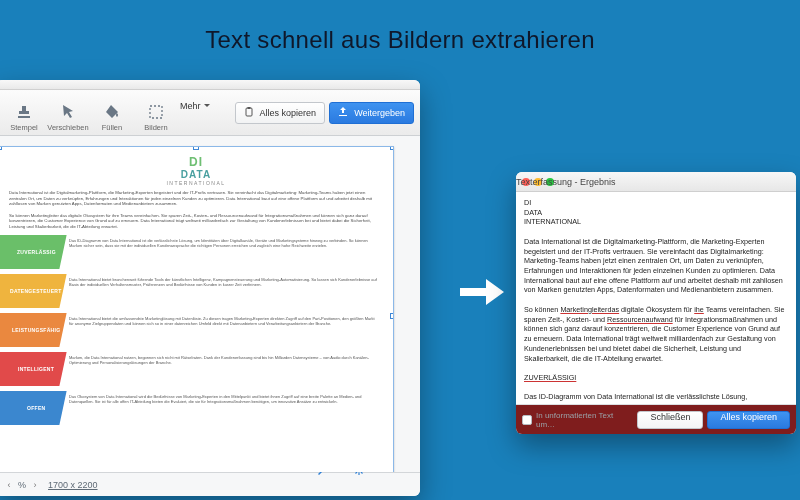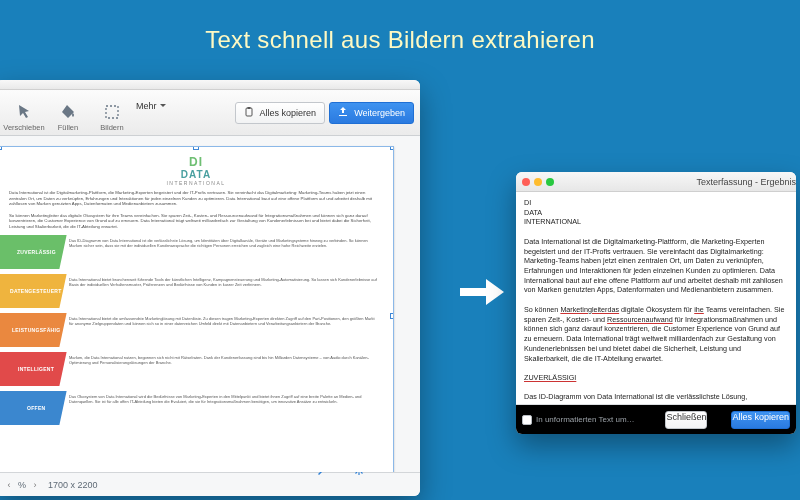--- a/index.html
+++ b/index.html
@@ -5,21 +5,21 @@
   * { margin: 0; padding: 0; box-sizing: border-box; }
   body {
     width: 800px; height: 500px;
     background: #1980bb;
     font-family: -apple-system, "Helvetica Neue", Arial, sans-serif;
     overflow: hidden;
     position: relative;
   }
   .headline {
     text-align: center;
-    color: #fef9c3;
+    color: #0f172a;
     font-size: 24px;
     font-weight: 300;
     padding-top: 26px;
     letter-spacing: .3px;
   }
   .arrow {
     position: absolute;
     left: 460px; top: 275px;
     color: #fff;
   }
@@ -102,21 +102,21 @@
   .c-green{background:#6abf69}.c-yellow{background:#efb43e}.c-orange{background:#ea883f}.c-red{background:#e14a4a}.c-blue{background:#3b87cf}
 
   .editor-status {
     height:24px; border-top:1px solid #d3d6d9;
     background:#f6f7f8;
     display:flex; align-items:center; font-size:9px; color:#5f6b76;
     padding:0 8px;
   }
   .zoom { display:flex; align-items:center; gap:4px; }
   .zoom .stepper{ width:10px; text-align:center; color:#777;}
-  .dims { margin-left:8px; }
+  .dims { margin-left:8px;text-decoration:underline; }
   .status-spacer{flex:1}
   .status-link { display:flex; align-items:flex-start; gap:20px; color:#2a7ed6; margin-left:10px;flex-direction:column; }
 
   
   .result {
     position:absolute;
     left:516px; top:172px;
     width:280px; height:262px;
     background:#fff;
     border-radius:6px;
@@ -127,54 +127,62 @@
   .result-titlebar{
     height:20px;
     background:linear-gradient(#f7f7f7,#e7e7e7);
     border-bottom:1px solid #cfcfcf;
     display:flex; align-items:center; padding:0 6px;
     position:relative;
   }
   .tl-dots{display:flex; gap:4px;}
   .dot{width:8px;height:8px;border-radius:50%;}
   .dot-r{background:#ff5f57}.dot-y{background:#febc2e}.dot-g{background:#28c840}
-  .result-title{ position:absolute; left:0; right:0; text-align:right; font-size:9px; color:#444; }
+  .result-title{ position:absolute; left:0; right:0; text-align:left; font-size:9px; color:#444; }
   .result-body{
     flex:1; overflow:hidden;
     padding:6px 8px;
     font-size:7.2px; line-height:1.35; color:#222;
     white-space: pre-wrap;
   }
   .result-body u { text-decoration-color:#c33; }
   .result-footer{
     height:30px; border-top:1px solid #dcdfe2;
-    background:#000000;
+    background:#7f1d1d;
     display:flex; align-items:center; padding:0 6px; gap:4px;
   }
   .chk { width:10px;height:10px;border:1px solid #b7bcc2;border-radius:2px;background:#fff; }
   .chk-label{ font-size:8px; color:#9aa0a6; flex:1;}
-  .rbtn { height:18px; padding:0 0; font-size:9px; border-radius:3px;
-          border:1px solid #c3c7cc; background:linear-gradient(#fff,#f3f4f5); color:#333;margin-left:20px;}
+  .rbtn { height:18px; padding:0 12px; font-size:9px; border-radius:3px;
+          border:1px solid #c3c7cc; background:linear-gradient(#fff,#f3f4f5); color:#333;}
   .rbtn.primary{ background:linear-gradient(#3f93f0,#2a7ae0); border-color:#1f6fd4; color:#fff;}
 </style>
 </head>
 <body>
 
 <div class="headline">Text schnell aus Bildern extrahieren</div>
 
 <div class="arrow">
   <svg width="44" height="34" viewBox="0 0 44 34">
     <path d="M0 13 H26 V4 L44 17 L26 30 V21 H0 Z" fill="#ffffff"></path>
   </svg>
 </div>
 
 <div class="editor">
   <div class="editor-titlebar"></div>
 
   <div class="toolbar">
+    <div class="tool">
+      <span class="ico">
+          <svg width="16" height="16" viewBox="0 0 16 16">
+            <path fill="#6a7785" d="M6 2h4v5h3v3H3V7h3zM2 12h12v2H2z"></path>
+          </svg>
+        </span>
+      <span class="tool-label">Stempel</span>
+    </div>
     <div class="tool">
       <span class="ico">
           <svg width="16" height="16" viewBox="0 0 16 16">
             <path fill="#6a7785" d="M3 1l10 6-4 1 3 5-2 1-3-5-3 3z"></path>
           </svg>
         </span>
       <span class="tool-label">Verschieben</span>
     </div>
     <div class="tool">
       <span class="ico">

